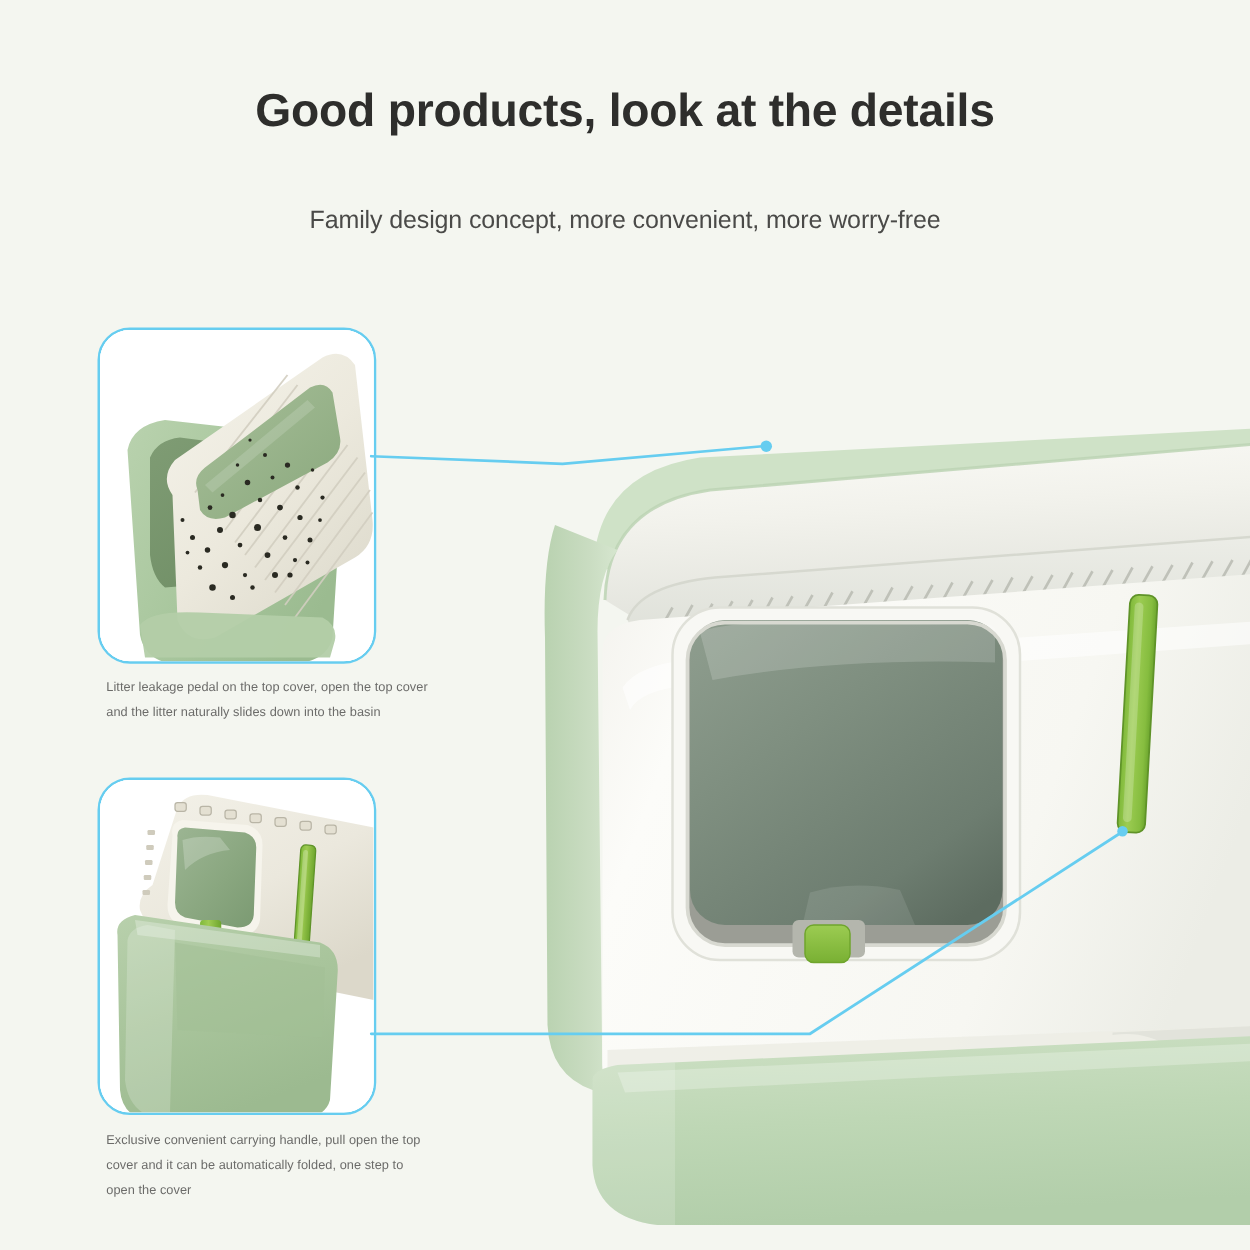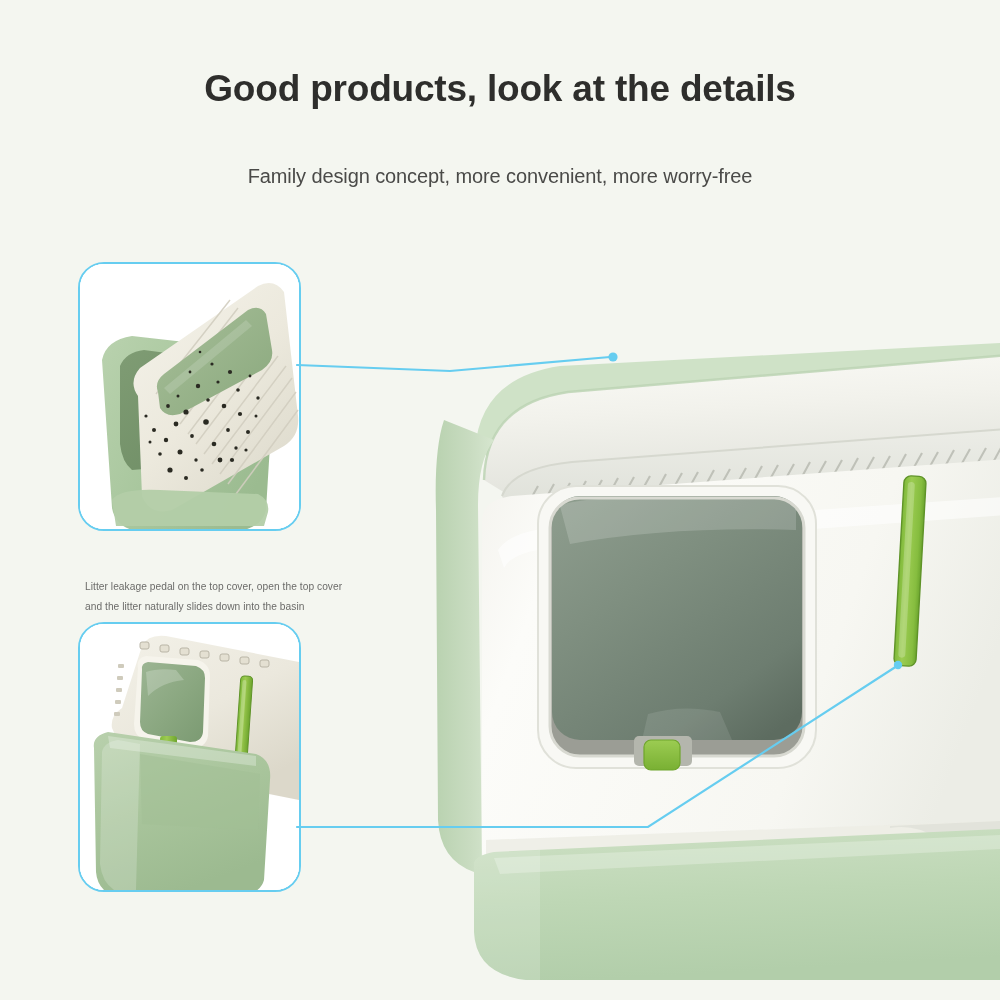--- a/index.html
+++ b/index.html
@@ -69,21 +69,21 @@
 
   
   .caption {
     position: absolute;
     width: 258px;
     font-size: 10.2px;
     line-height: 1.95;
     color: #6b6b69;
     letter-spacing: 0.05px;
   }
-  #caption-1 { left: 85px; top: 541px; margin-top: 36px; }
+  #caption-1 { left: 85px; top: 541px; }
   #caption-2 { left: 85px; top: 903px; }
 
   
   #connectors {
     position: absolute;
     left: 0; top: 0;
     width: 1000px;
     height: 1000px;
     pointer-events: none;
   }
@@ -406,20 +406,21 @@
         <path d="M 22 128 Q 24 118 38 116 L 60 120 L 56 266 L 34 266 Q 22 258 20 240 Z" fill="#ffffff" opacity="0.2"></path>
         <path d="M 28 112 L 176 132 L 176 142 L 30 124 Z" fill="#ffffff" opacity="0.28"></path>
 
         <path d="M 60 130 L 180 150 L 178 206 L 62 200 Z" fill="#a3c096" opacity="0.55"></path>
       </g>
     </svg>
   </div>
 
   <div class="caption" id="caption-1">Litter leakage pedal on the top cover, open the top cover and the litter naturally slides down into the basin</div>
 
+  <div class="caption" id="caption-2">Exclusive convenient carrying handle, pull open the top cover and it can be automatically folded, one step to open the cover</div>
 
   <svg id="connectors" viewBox="0 0 1000 1000">
 
     <g>
       <path d="M 297 365 L 450 371 L 610 357" fill="none" stroke="#66cdf0" stroke-width="2.2" stroke-linecap="round"></path>
       <circle cx="613" cy="357" r="4.6" fill="#66cdf0"></circle>
     </g>
 
     <g>
       <path d="M 297 827 L 648 827 L 897 666" fill="none" stroke="#66cdf0" stroke-width="2.2" stroke-linecap="round"></path>

